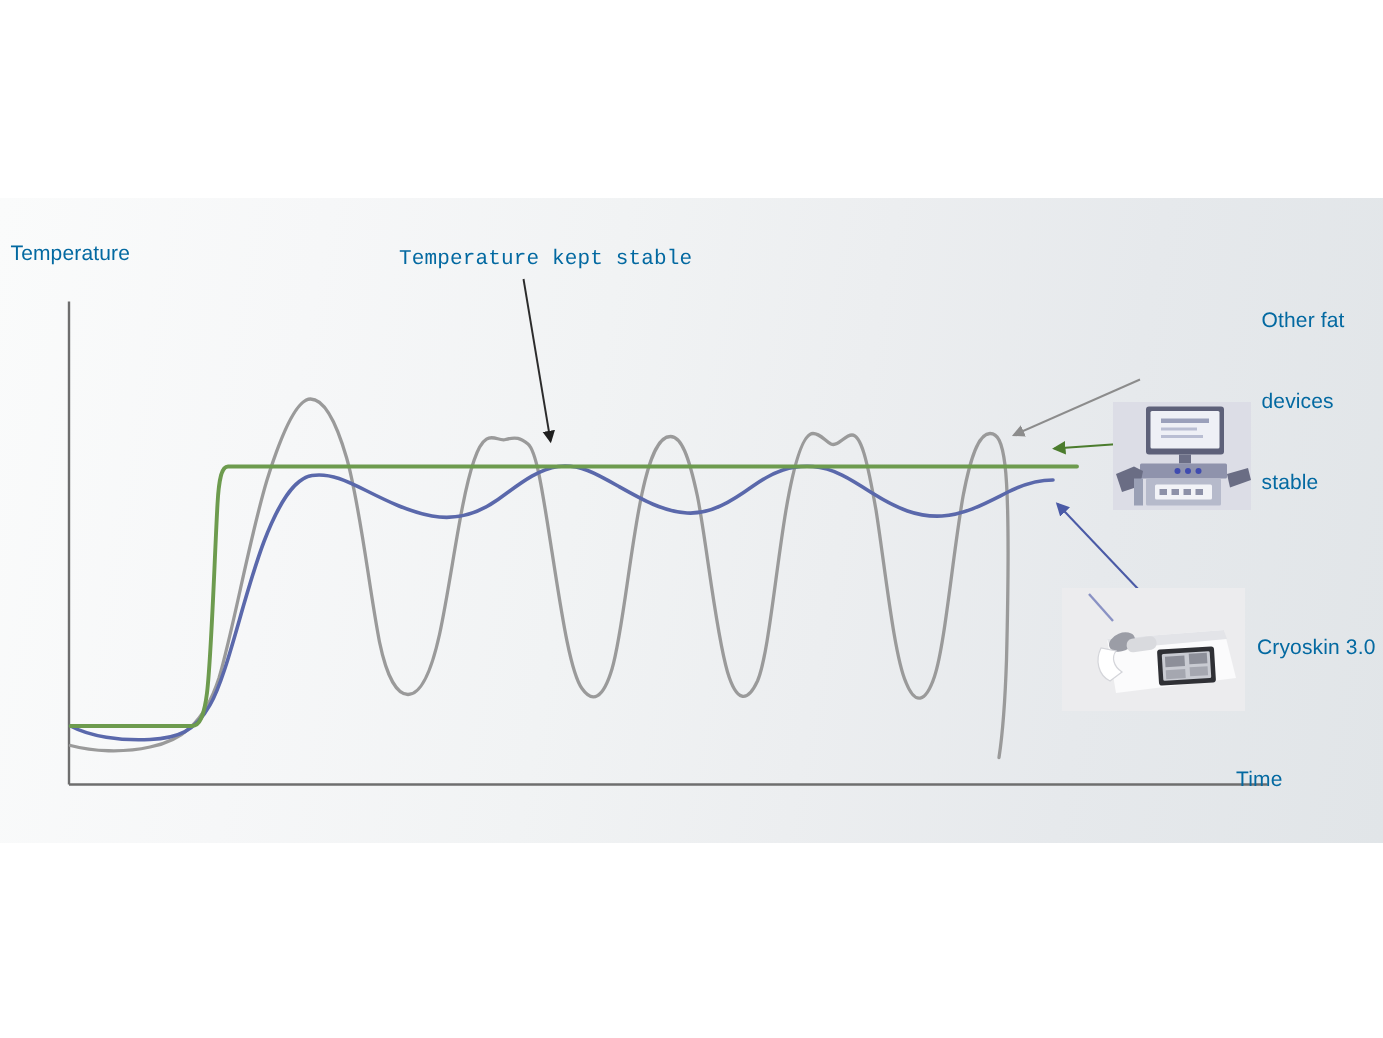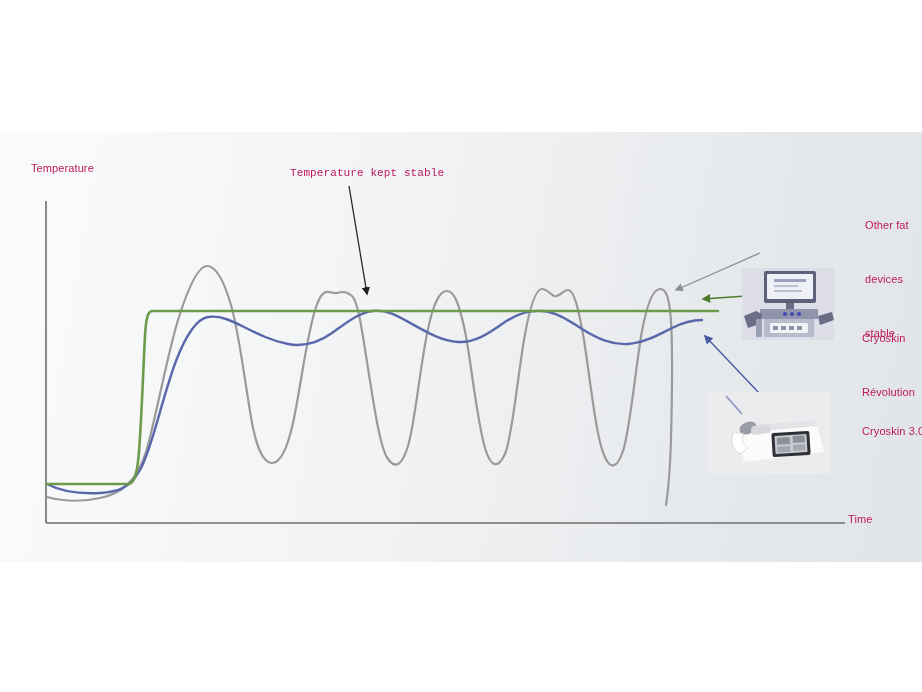--- a/index.html
+++ b/index.html
@@ -40,31 +40,30 @@
   }
   #chart-svg {
     position: absolute;
     left: 0; top: 0;
     width: 922px;
     height: 692px;
     pointer-events: none;
   }
   .lbl {
     position: absolute;
-    color: #be185d;
-    font-size: 11px;
+    color: #0369a1;
+    font-size: 14px;
     line-height: 17px;
     white-space: pre;
     letter-spacing: 0.1px;
-    margin-left: 24px;
   }
   #axis-label-temperature { left: 7px;  top: 160px; }
   #axis-label-time        { left: 824px; top: 511px; }
   #annotation-stable      { left: 266px; top: 165px; font-family: Liberation Mono, monospace; }
-  #label-other-devices    { left: 841px; top: 180px; line-height: 18px; }
+  #label-other-devices    { left: 841px; top: 168px; line-height: 18px; }
   #label-cryoskin-revolution { left: 838px; top: 293px; line-height: 18px; }
   #label-cryoskin-30      { left: 838px; top: 423px; }
 
   
   .device {
     position: absolute;
   }
   #device-revolution {
     left: 742px; top: 268px; width: 92px; height: 72px;
   }
@@ -208,20 +207,16 @@
   <div class="lbl" id="axis-label-time">Time</div>
 
   <div class="lbl" id="annotation-stable">Temperature kept stable</div>
 
   <div class="lbl" id="label-other-devices">
     <div>Other fat</div>
     <div>devices</div>
     <div>stable</div>
   </div>
 
-  <div class="lbl" id="label-cryoskin-revolution">
-    <div>Cryoskin</div>
-    <div>Révolution</div>
-  </div>
 
   <div class="lbl" id="label-cryoskin-30">Cryoskin 3.0</div>
 
 </div>
 
 </body></html>

